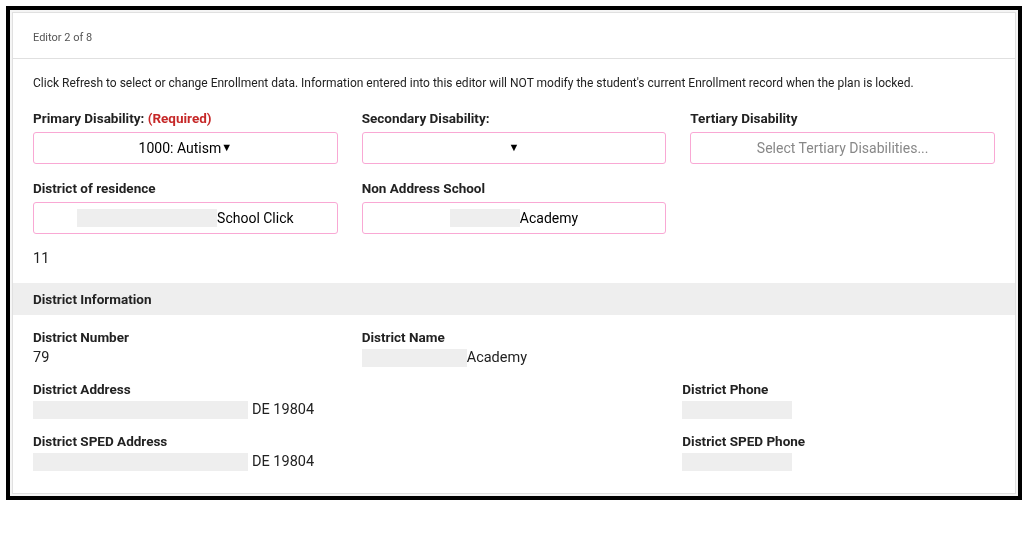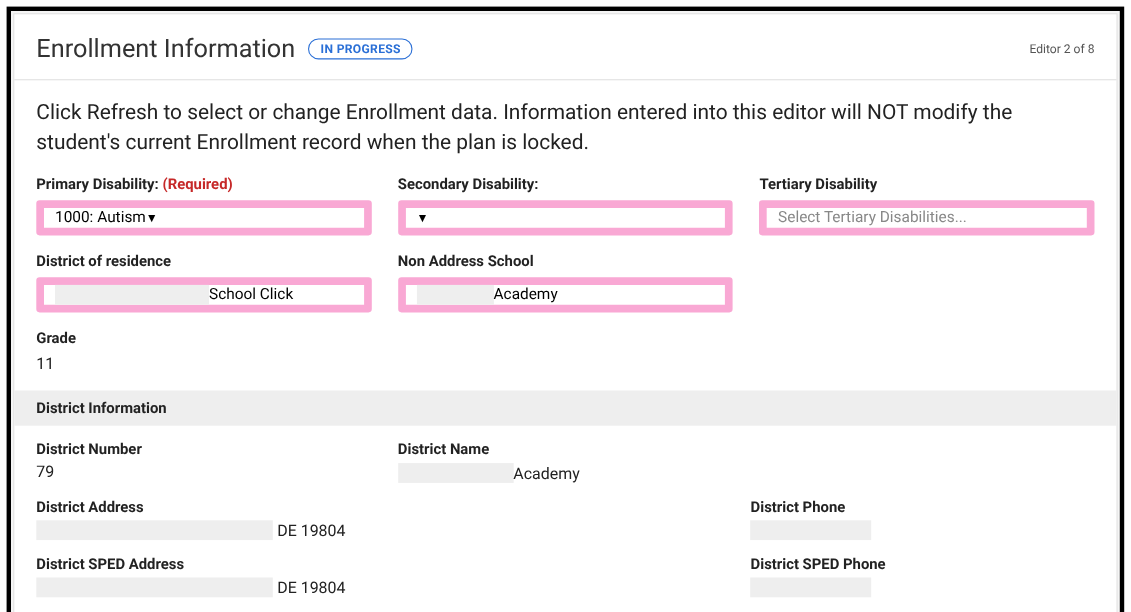--- a/index.html
+++ b/index.html
@@ -44,21 +44,21 @@
       letter-spacing: 0.3px;
     }
     .editor-count {
       font-size: 11px;
       color: #555;
     }
     .body {
       padding: 16px 20px;
     }
     .intro {
-      font-size: 19px;
+      font-size: 12px;
       color: #222;
       line-height: 1.4;
       margin-bottom: 18px;
     }
     .row {
       display: flex;
       gap: 24px;
       margin-bottom: 16px;
     }
     .col {
@@ -72,28 +72,28 @@
       margin-bottom: 6px;
       display: block;
     }
     .required {
       color: #c62828;
       font-weight: 700;
     }
     .select, .input {
       width: 100%;
       height: 32px;
-      border: 7px solid #f9a8d4;
+      border: 1px solid #f9a8d4;
       border-radius: 3px;
       padding: 0 10px;
       font-size: 14px;
       background: #fff;
       display: flex;
       align-items: center;
-      justify-content: flex-start;
+      justify-content: center;
       cursor: pointer;
     }
     .select .caret {
       font-size: 11px;
       color: #000;
     }
     .placeholder {
       color: #888;
     }
     .input-redacted {
@@ -142,24 +142,20 @@
       align-items: center;
       gap: 0;
     }
   </style>
 </head>
 <body>
 
 <div class="outer-border">
 <div class="container">
   <div class="header">
-    <div class="header-left">
-      <span class="title">Enrollment Information</span>
-      <span class="badge">IN PROGRESS</span>
-    </div>
     <span class="editor-count">Editor 2 of 8</span>
   </div>
 
   <div class="body">
     <p class="intro">Click Refresh to select or change Enrollment data. Information entered into this editor will NOT modify the student's current Enrollment record when the plan is locked.</p>
 
     <div class="row">
       <div class="col">
         <label class="label">
           <span>Primary Disability:</span>
@@ -198,21 +194,20 @@
         <div class="input input-redacted">
           <span class="redacted-box" style="width:70px"></span>
           <span>Academy</span>
         </div>
       </div>
       <div class="col"></div>
     </div>
 
     <div class="row">
       <div class="col">
-        <label class="label">Grade</label>
         <div class="value-text">11</div>
       </div>
     </div>
 
     <div class="section-header">District Information</div>
 
     <div class="info-row">
       <div class="info-col">
         <div class="info-label">District Number</div>
         <div class="info-value">79</div>

